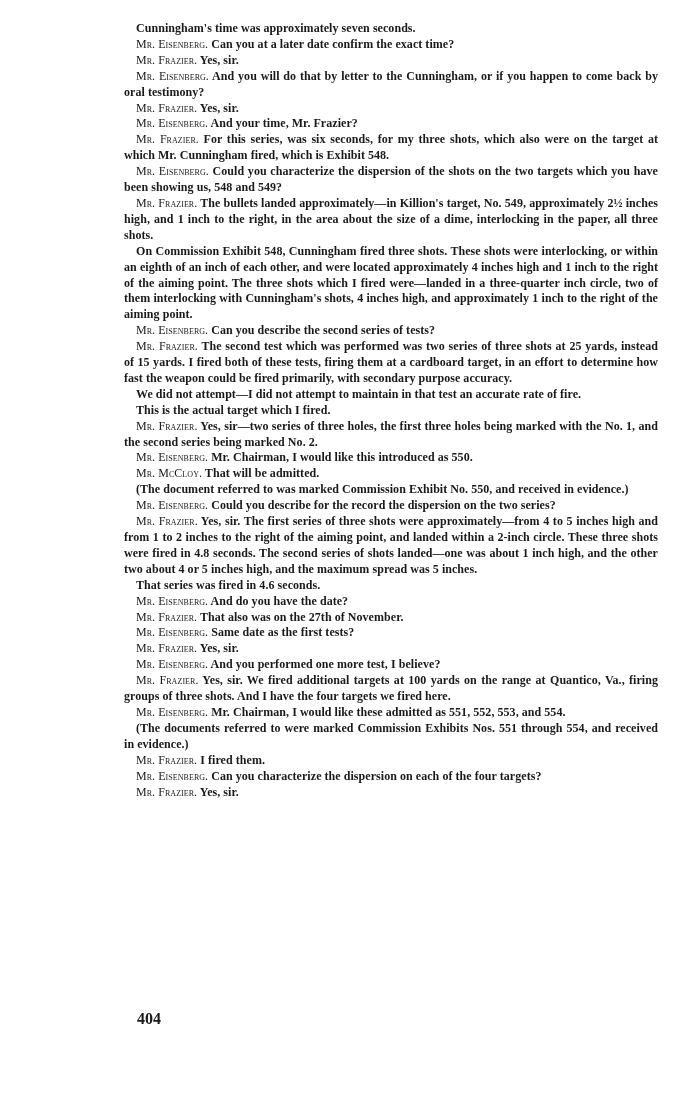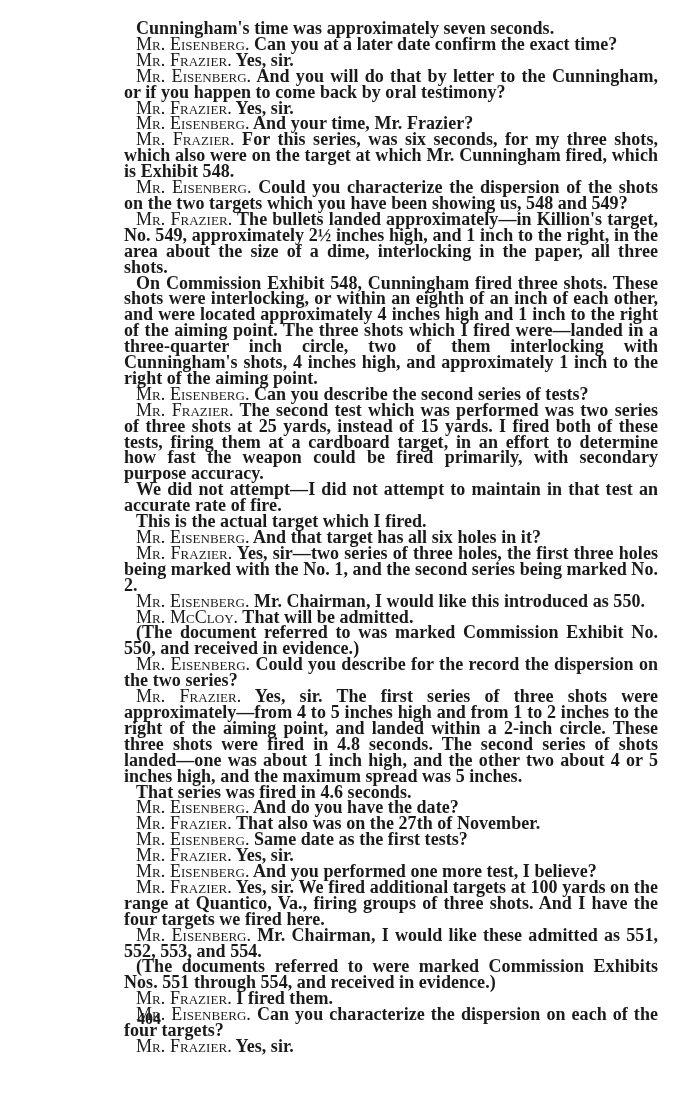--- a/index.html
+++ b/index.html
@@ -3,21 +3,21 @@
 <meta charset="utf-8">
 <style>
   html, body { margin: 0; padding: 0; background: #ffffff; }
   body { width: 684px; height: 1104px; position: relative; overflow: hidden; }
   .page {
     position: absolute;
     left: 124px;
     top: 21px;
     width: 534px;
     font-family: "Liberation Serif", "DejaVu Serif", serif;
-    font-size: 18px;
+    font-size: 12px;
     line-height: 15.9px;
     color: #1a1a1a;
     font-weight: bold;
     letter-spacing: 0.05px;
   }
   .para {
     margin: 0;
     text-indent: 12px;
     text-align: justify;
   }
@@ -47,21 +47,20 @@
   <p class="para"><span class="speaker">Mr. Frazier.</span><span> Yes, sir.</span></p>
   <p class="para"><span class="speaker">Mr. Eisenberg.</span><span> And your time, Mr. Frazier?</span></p>
   <p class="para"><span class="speaker">Mr. Frazier.</span><span> For this series, was six seconds, for my three shots, which also were on the target at which Mr. Cunningham fired, which is Exhibit 548.</span></p>
   <p class="para"><span class="speaker">Mr. Eisenberg.</span><span> Could you characterize the dispersion of the shots on the two targets which you have been showing us, 548 and 549?</span></p>
   <p class="para"><span class="speaker">Mr. Frazier.</span><span> The bullets landed approximately—in Killion's target, No. 549, approximately 2½ inches high, and 1 inch to the right, in the area about the size of a dime, interlocking in the paper, all three shots.</span></p>
   <p class="para"><span class="speaker"></span><span>On Commission Exhibit 548, Cunningham fired three shots.  These shots were interlocking, or within an eighth of an inch of each other, and were located approximately 4 inches high and 1 inch to the right of the aiming point.  The three shots which I fired were—landed in a three-quarter inch circle, two of them interlocking with Cunningham's shots, 4 inches high, and approximately 1 inch to the right of the aiming point.</span></p>
   <p class="para"><span class="speaker">Mr. Eisenberg.</span><span> Can you describe the second series of tests?</span></p>
   <p class="para"><span class="speaker">Mr. Frazier.</span><span> The second test which was performed was two series of three shots at 25 yards, instead of 15 yards.  I fired both of these tests, firing them at a cardboard target, in an effort to determine how fast the weapon could be fired primarily, with secondary purpose accuracy.</span></p>
   <p class="para"><span class="speaker"></span><span>We did not attempt—I did not attempt to maintain in that test an accurate rate of fire.</span></p>
   <p class="para"><span class="speaker"></span><span>This is the actual target which I fired.</span></p>
-  <p class="para"><span class="speaker">Mr. Eisenberg.</span><span> And that target has all six holes in it?</span></p>
   <p class="para"><span class="speaker">Mr. Frazier.</span><span> Yes, sir—two series of three holes, the first three holes being marked with the No. 1, and the second series being marked No. 2.</span></p>
   <p class="para"><span class="speaker">Mr. Eisenberg.</span><span> Mr. Chairman, I would like this introduced as 550.</span></p>
   <p class="para"><span class="speaker">Mr. McCloy.</span><span> That will be admitted.</span></p>
   <p class="para"><span class="speaker"></span><span>(The document referred to was marked Commission Exhibit No. 550, and received in evidence.)</span></p>
   <p class="para"><span class="speaker">Mr. Eisenberg.</span><span> Could you describe for the record the dispersion on the two series?</span></p>
   <p class="para"><span class="speaker">Mr. Frazier.</span><span> Yes, sir.  The first series of three shots were approximately—from 4 to 5 inches high and from 1 to 2 inches to the right of the aiming point, and landed within a 2-inch circle.  These three shots were fired in 4.8 seconds.  The second series of shots landed—one was about 1 inch high, and the other two about 4 or 5 inches high, and the maximum spread was 5 inches.</span></p>
   <p class="para"><span class="speaker"></span><span>That series was fired in 4.6 seconds.</span></p>
   <p class="para"><span class="speaker">Mr. Eisenberg.</span><span> And do you have the date?</span></p>
   <p class="para"><span class="speaker">Mr. Frazier.</span><span> That also was on the 27th of November.</span></p>
   <p class="para"><span class="speaker">Mr. Eisenberg.</span><span> Same date as the first tests?</span></p>

